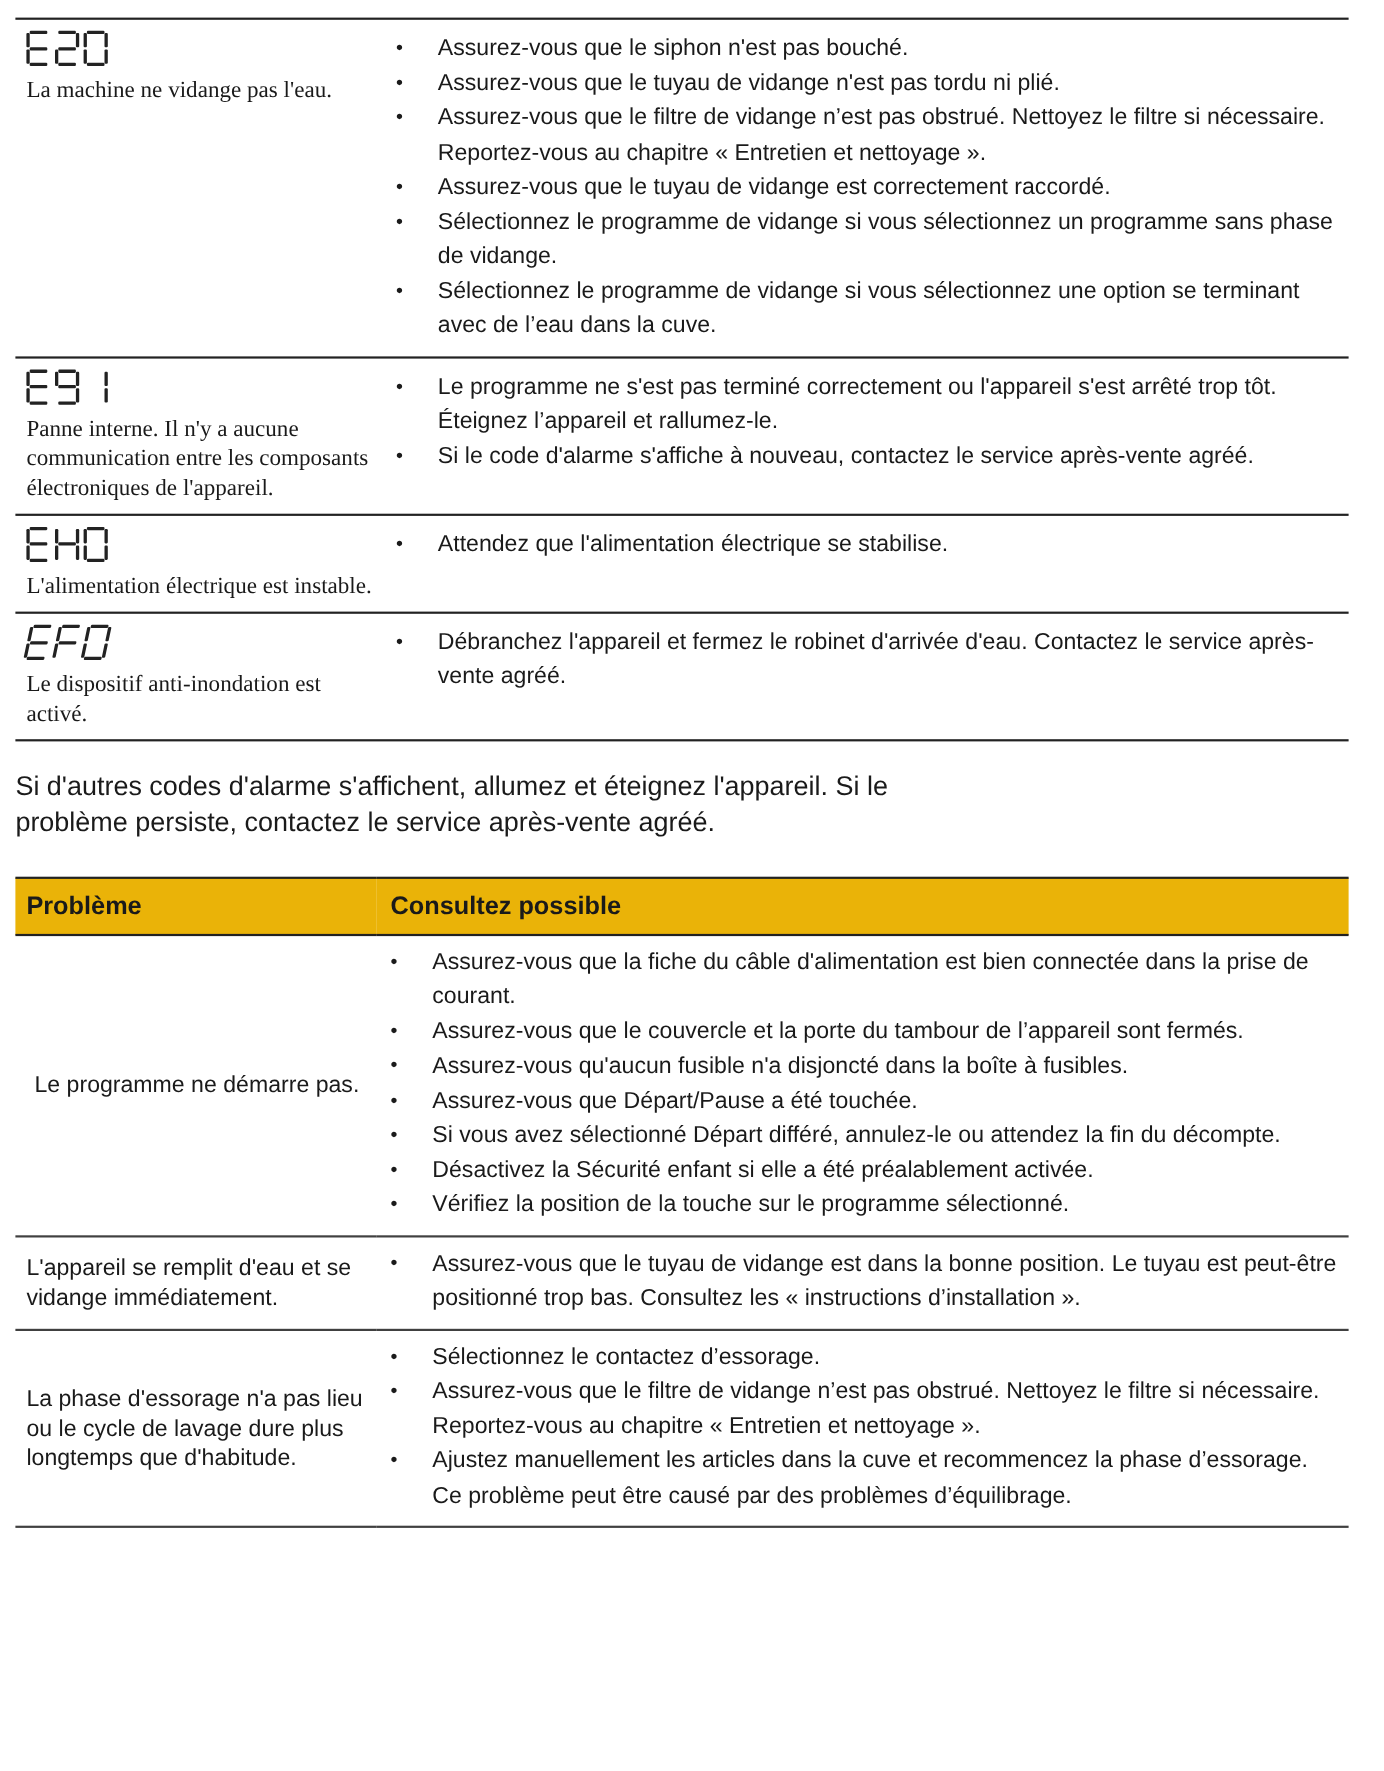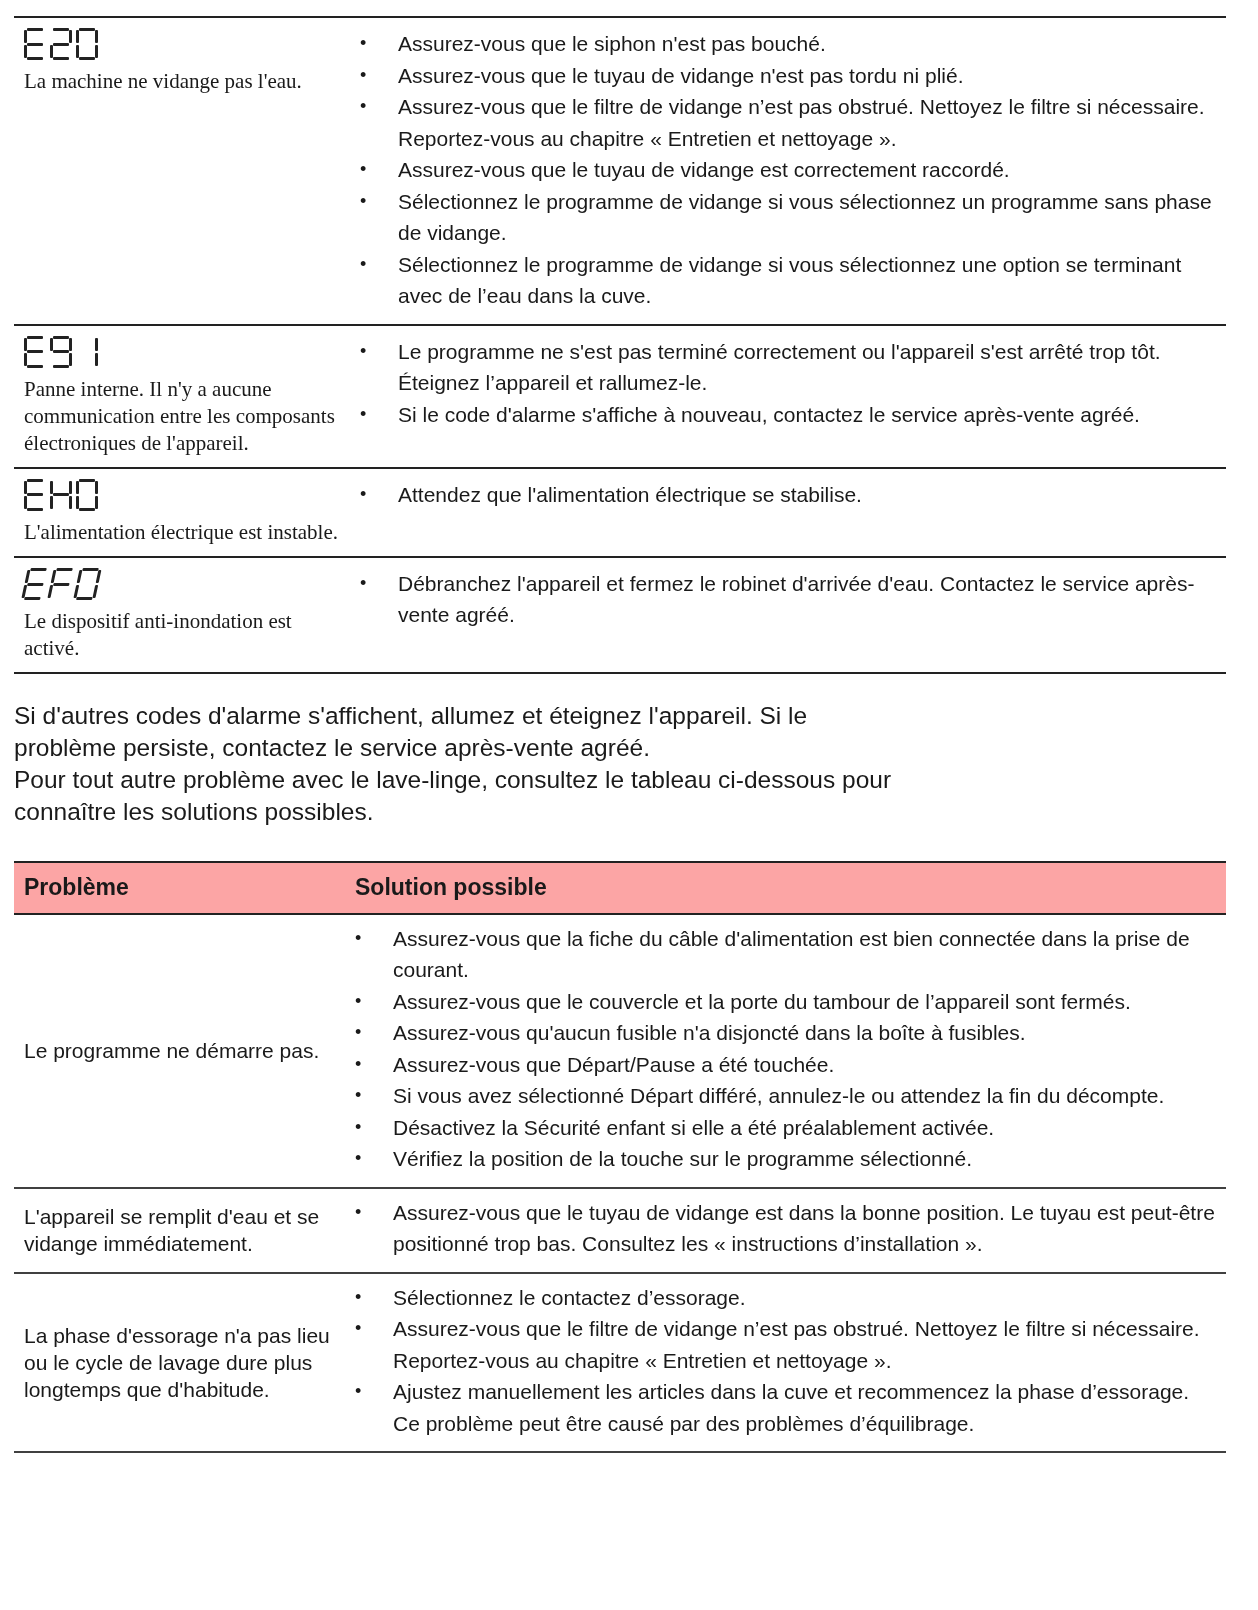--- a/index.html
+++ b/index.html
@@ -20,25 +20,25 @@
     .sol-cell { padding: 10px 10px 12px 0 !important; }
 
     ul.sol { list-style: none; margin: 0; padding: 0; }
     ul.sol li { position: relative; padding-left: 48px; font-size: 21px; line-height: 31.5px; }
     ul.sol li::before { content: "•"; position: absolute; left: 10px; top: 0; font-size: 18px; }
 
     .intro { margin-top: 26px; font-size: 24.5px; line-height: 32px; width: 880px; }
 
     
     table.probs { width: 100%; border-collapse: collapse; margin-top: 33px; }
-    table.probs th { background: #fca5a5; text-align: left; font-weight: bold; font-size: 23px; padding: 11px 10px 12px 10px; border-top: 2px solid #222; border-bottom: 2px solid #222; }
+    table.probs th { background: #eab308; text-align: left; font-weight: bold; font-size: 23px; padding: 11px 10px 12px 10px; border-top: 2px solid #222; border-bottom: 2px solid #222; }
     table.probs th.c2 { padding-left: 13px; }
     table.probs td { vertical-align: middle; padding: 0; border-bottom: 2px solid #404040; }
     .prob-cell { width: 310px; padding: 10px 8px 10px 10px !important; font-size: 21px; line-height: 27px; }
-    .prob-cell.center { text-align: left; }
+    .prob-cell.center { text-align: center; }
     .prob-sol { padding: 8px 10px 12px 0 !important; }
     .prob-sol ul.sol li { padding-left: 51px; }
     .prob-sol ul.sol li::before { left: 13px; }
 
     
     .seg { width: 22px; height: 32px; position: relative; }
     .seg i { position: absolute; background: #222; border-radius: 1px; display: none; }
     .seg .a { left: 3px; top: 0; width: 16px; height: 3px; }
     .seg .g { left: 3px; top: 14.5px; width: 16px; height: 3px; }
     .seg .d { left: 3px; bottom: 0; width: 16px; height: 3px; }
@@ -192,28 +192,27 @@
           <ul class="sol">
             <li>Débranchez l'appareil et fermez le robinet d'arrivée d'eau. Contactez le service après-vente agréé.</li>
           </ul>
         </td>
       </tr>
     </tbody>
   </table>
 
   <div class="intro">
     <div>Si d'autres codes d'alarme s'affichent, allumez et éteignez l'appareil. Si le problème persiste, contactez le service après-vente agréé.</div>
-    <div>Pour tout autre problème avec le lave-linge, consultez le tableau ci-dessous pour connaître les solutions possibles.</div>
   </div>
 
   <table class="probs">
     <thead>
       <tr>
         <th class="c1">Problème</th>
-        <th class="c2">Solution possible</th>
+        <th class="c2">Consultez possible</th>
       </tr>
     </thead>
     <tbody>
       <tr>
         <td class="prob-cell center">Le programme ne démarre pas.</td>
         <td class="prob-sol">
           <ul class="sol">
             <li>Assurez-vous que la fiche du câble d'alimentation est bien connectée dans la prise de courant.</li>
             <li>Assurez-vous que le couvercle et la porte du tambour de l’appareil sont fermés.</li>
             <li>Assurez-vous qu'aucun fusible n'a disjoncté dans la boîte à fusibles.</li>

